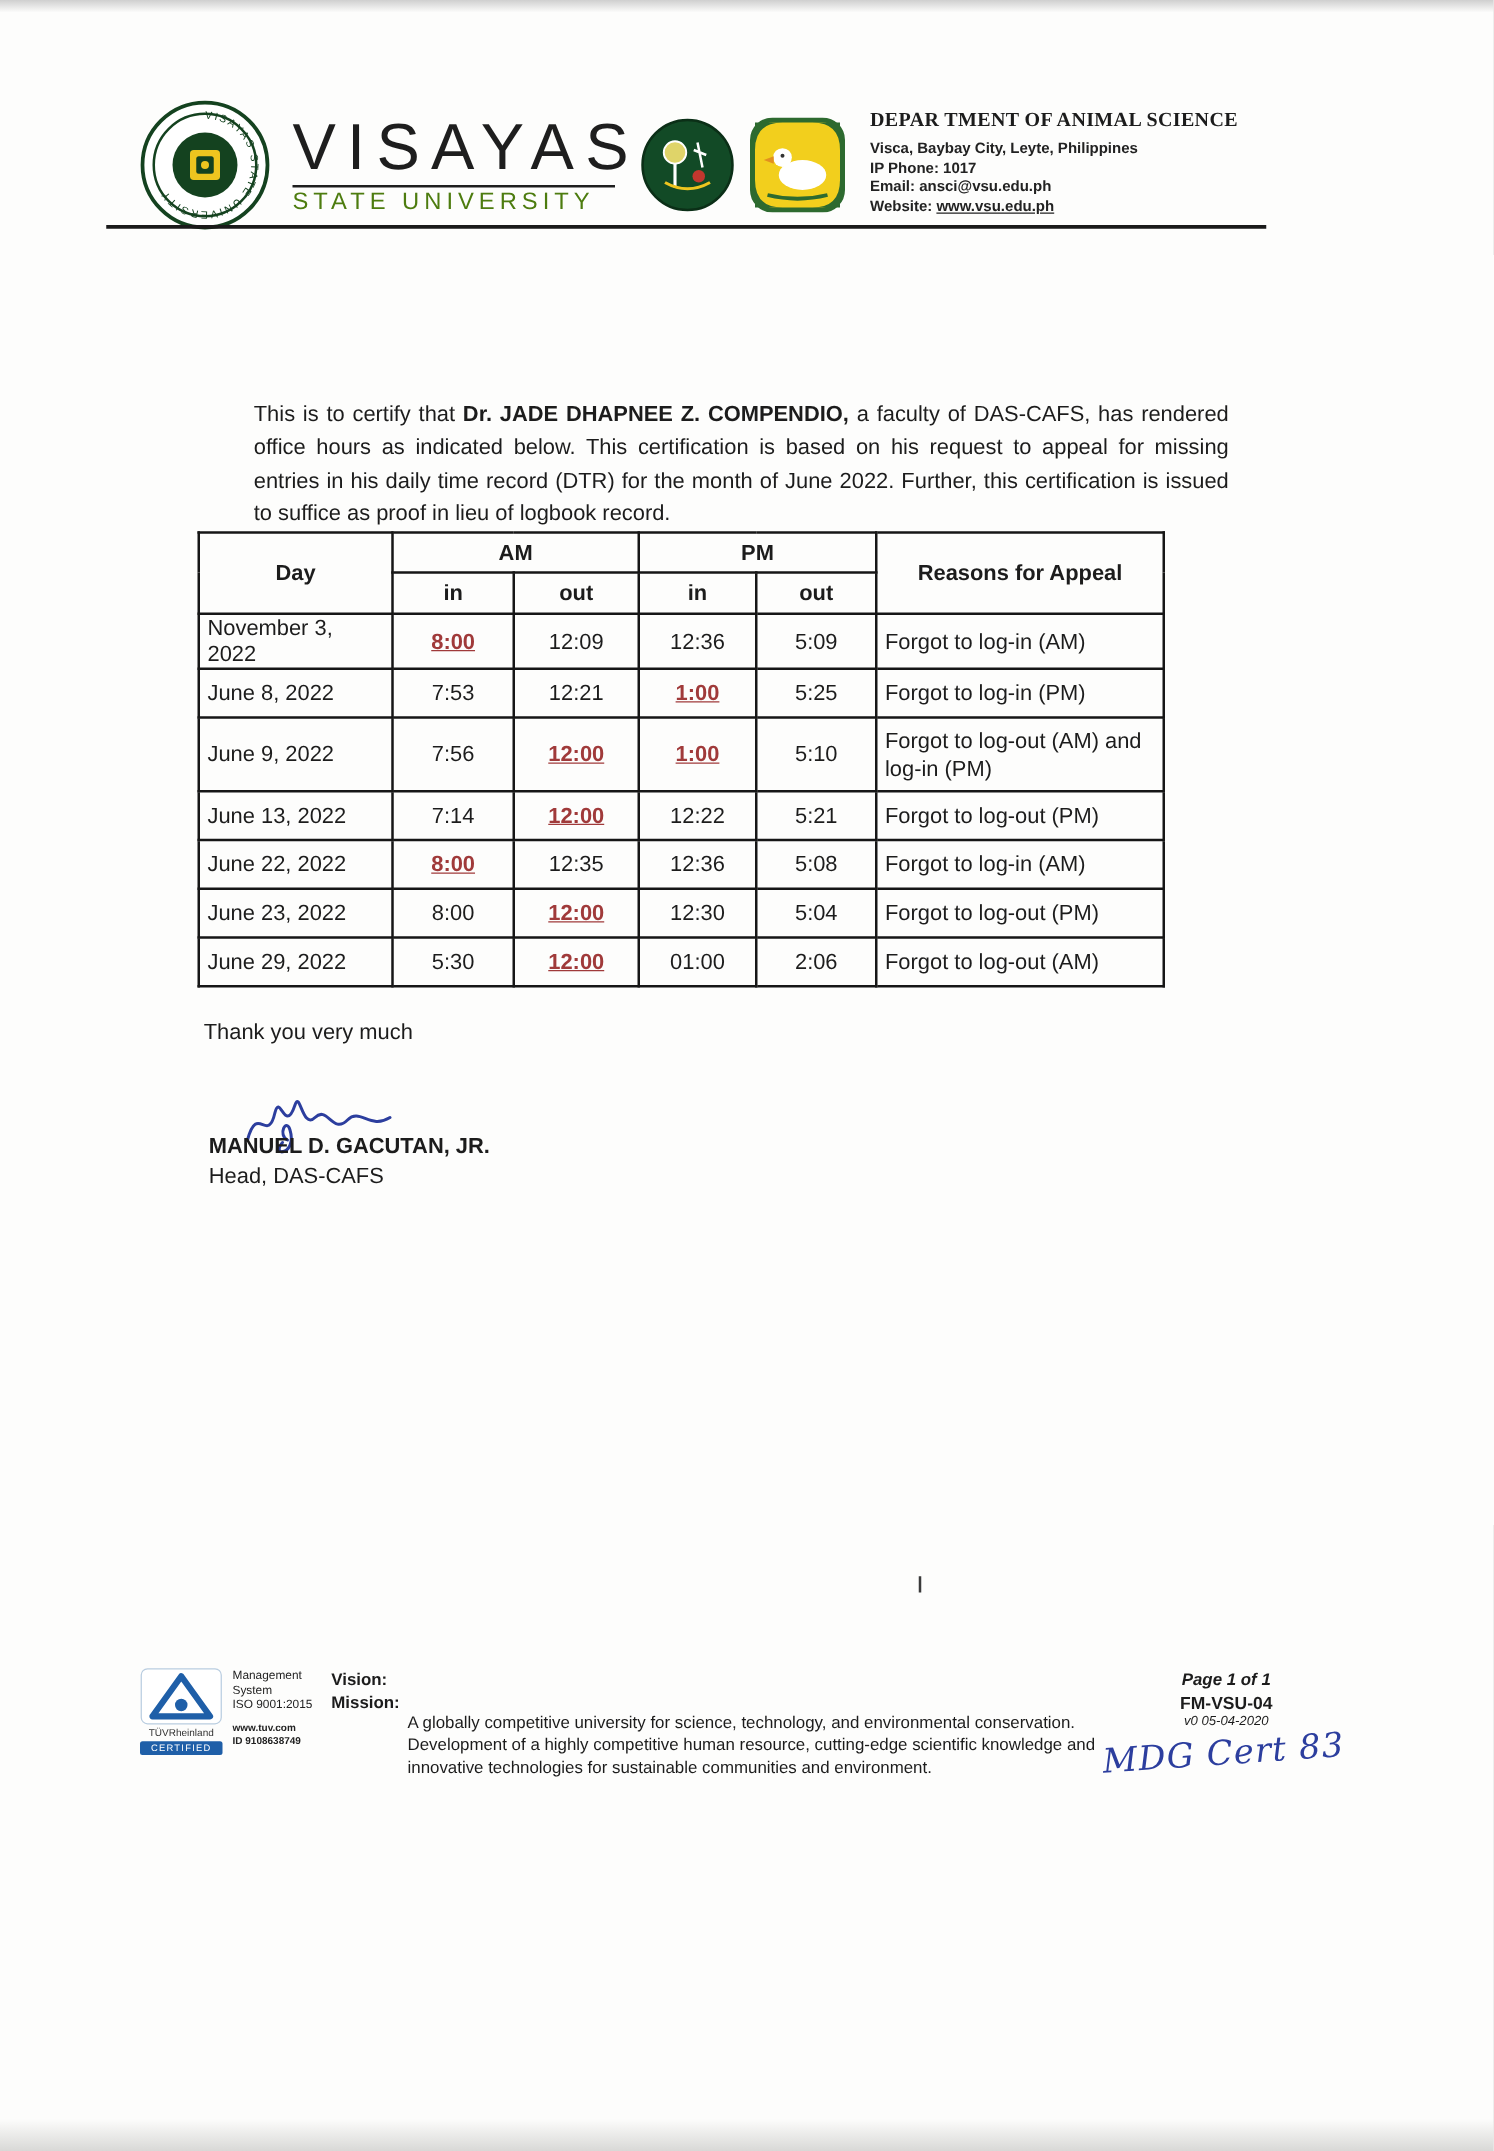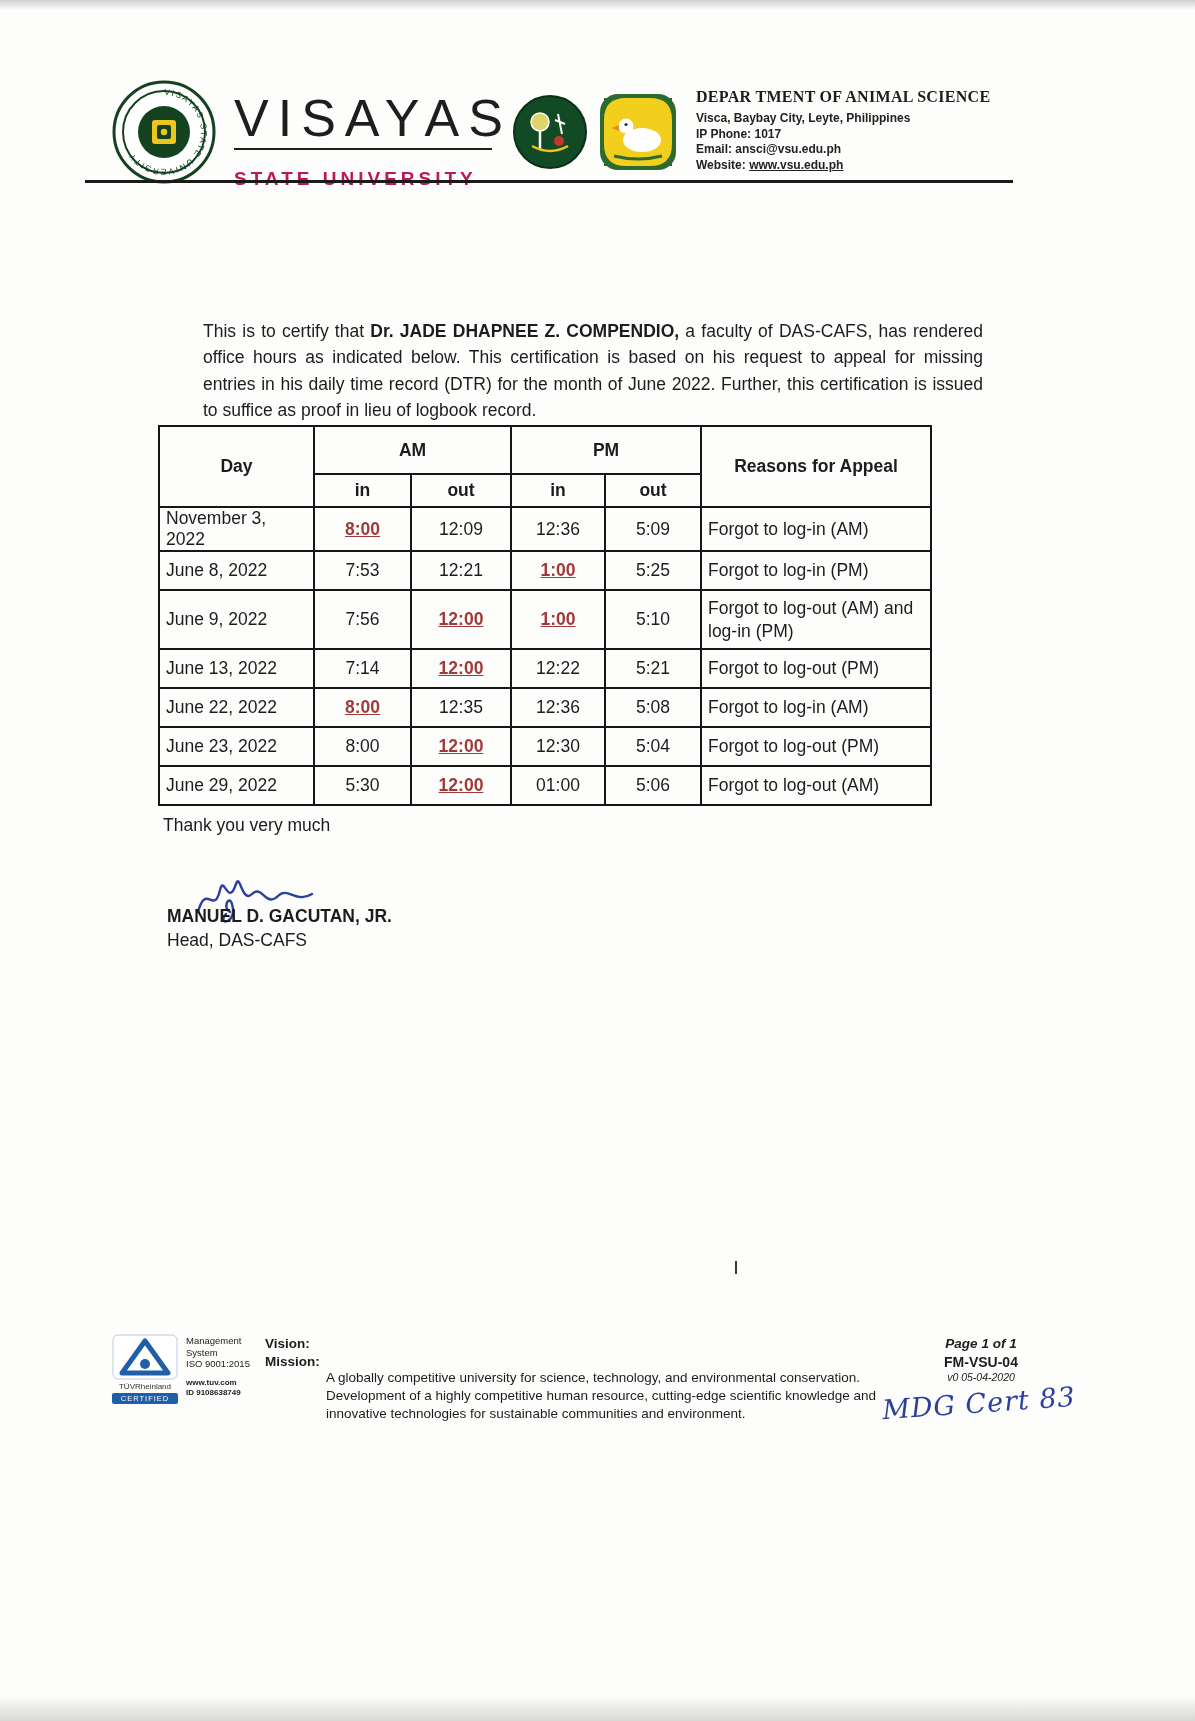--- a/index.html
+++ b/index.html
@@ -10,22 +10,22 @@
   }
   .page::before{ content:""; position:absolute; left:0; top:0; right:0; height:10px;
     background:linear-gradient(#cfcfcf,rgba(255,255,255,0)); }
   .page::after{ content:""; position:absolute; left:0; bottom:0; right:0; height:26px;
     background:linear-gradient(rgba(255,255,255,0),#d8d8d6); }
 
   
   .seal { position:absolute; left:112px; top:80px; width:104px; height:104px; }
   .wordmark { position:absolute; left:234px; top:90px; }
   .wordmark .big { font-size:52px; letter-spacing:9px; color:#1e1e1e; line-height:56px; font-weight:400; }
-  .wordmark .small { display:block; font-size:19px; letter-spacing:4px; color:#be185d;
-    border-top:2.5px solid #1e1e1e; padding-top:18px; margin-top:2px; width:258px;font-weight:bold; }
+  .wordmark .small { display:block; font-size:19px; letter-spacing:4px; color:#4d7c0f;
+    border-top:2.5px solid #1e1e1e; padding-top:1px; margin-top:2px; width:258px; }
   .logo2 { position:absolute; left:512px; top:94px; width:76px; height:76px; }
   .logo3 { position:absolute; left:600px; top:94px; width:76px; height:76px; }
   .dept { position:absolute; left:696px; top:88px; width:320px; }
   .dept .dept-name { font-family:"Liberation Serif", serif; font-weight:bold; font-size:16px;
     letter-spacing:0.3px; margin-bottom:5px; }
   .dept .line { font-size:12px; font-weight:bold; line-height:15.5px; color:#222; }
   .dept .url { text-decoration:underline; }
   .rule { position:absolute; left:85px; top:180px; width:928px; height:3px; background:#1a1a1a; }
 
   
@@ -34,21 +34,21 @@
   .para { position:absolute; left:155px; top:300px; width:780px; font-size:17.5px;
     line-height:26.5px; text-align:justify;margin-left:48px; }
 
   table.dtr { position:absolute; left:158px; top:425px; width:772px; border-collapse:collapse;
     font-size:17.5px; table-layout:fixed; }
   table.dtr th, table.dtr td { border:2px solid #161616; padding:0 6px; }
   table.dtr th { font-weight:bold; text-align:center; }
   th.h-day { width:155px; }
   th.h-reasons { width:230px; text-align:left; padding-left:10px; }
   col.c-amin{width:97px;} col.c-amout{width:100px;} col.c-pmin{width:94px;} col.c-pmout{width:96px;}
-  tr.hrow1 { height:48px; } tr.hrow2 { height:33px; }
+  tr.hrow1 { height:32px; } tr.hrow2 { height:33px; }
   tbody tr { height:39px; }
   tbody tr.tall { height:59px; }
   td.day { text-align:left; padding-left:10px; }
   td.time { text-align:center; }
   td.reason { text-align:left; padding-left:8px; line-height:23px; }
   .missed { color:var(--c-missed,#a03a3a); font-weight:bold; text-decoration:underline; }
 
   .closing { position:absolute; left:163px; top:815px; font-size:17.5px; }
 
   .sig-name { position:absolute; left:167px; top:906px; font-size:17.5px; font-weight:bold; }
@@ -207,21 +207,21 @@
         <td class="time missed">12:00</td>
         <td class="time">12:30</td>
         <td class="time">5:04</td>
         <td class="reason">Forgot to log-out (PM)</td>
       </tr>
       <tr>
         <td class="day">June 29, 2022</td>
         <td class="time">5:30</td>
         <td class="time missed">12:00</td>
         <td class="time">01:00</td>
-        <td class="time">5:06</td>
+        <td class="time">2:06</td>
         <td class="reason">Forgot to log-out (AM)</td>
       </tr>
     </tbody>
   </table>
 
   <div class="closing">Thank you very much</div>
 
   <svg class="sig-scribble" viewBox="0 0 130 64">
     <path class="ink" d="M6,48 C14,18 22,52 28,26 C32,10 36,44 44,20 C48,8 50,40 60,30 C70,20 74,44 86,32 C96,22 104,40 120,30"></path>
     <path class="ink" d="M34,50 C24,62 46,60 40,40 C37,30 30,44 38,48"></path>

